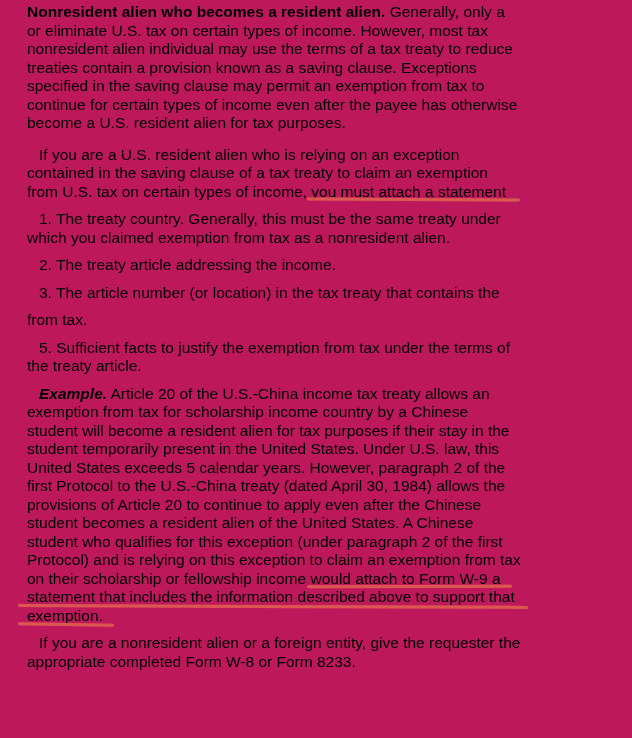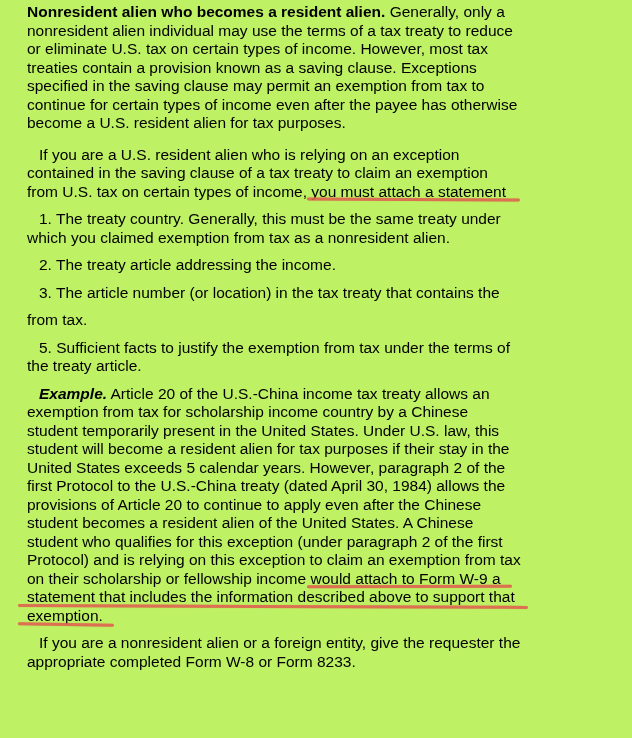--- a/index.html
+++ b/index.html
@@ -5,21 +5,21 @@
   html,body{margin:0;padding:0;background:#ffffff;}
   body{width:632px;height:738px;overflow:hidden;}
   .page{
     box-sizing:border-box;
     width:632px;height:738px;
     padding:3px 4px 0 27px;
     font-family:"Liberation Sans", sans-serif;
     font-size:15.5px;
     line-height:18.5px;
     color:#000000;
-    background:#bef264;
+    background:#be185d;
   }
   .blk{margin:0;}
   .blk + .blk{margin-top:9px;}
   .blk.gap-lg{margin-top:13px;}
   .ln{display:block;white-space:pre;}
   .ln.ind{padding-left:12px;}
   b{font-weight:bold;}
   .bi{font-weight:bold;font-style:italic;}
   
   .u{position:relative;text-align:right;}
@@ -39,22 +39,22 @@
   .u4::after{left:-9px;right:-13px;bottom:-2.5px;transform:rotate(.2deg);}
   .u5::after{left:-9px;right:-11px;bottom:-2.5px;transform:rotate(1deg);}
 </style>
 </head>
 <body>
 
 <div class="page">
 
   <p class="blk">
     <span class="ln"><b>Nonresident alien who becomes a resident alien.</b><span> Generally, only a</span></span>
+    <span class="ln">or eliminate U.S. tax on certain types of income. However, most tax</span>
     <span class="ln">nonresident alien individual may use the terms of a tax treaty to reduce</span>
-    <span class="ln">or eliminate U.S. tax on certain types of income. However, most tax</span>
     <span class="ln">treaties contain a provision known as a saving clause. Exceptions</span>
     <span class="ln">specified in the saving clause may permit an exemption from tax to</span>
     <span class="ln">continue for certain types of income even after the payee has otherwise</span>
     <span class="ln">become a U.S. resident alien for tax purposes.</span>
   </p>
 
   <p class="blk gap-lg">
     <span class="ln ind">If you are a U.S. resident alien who is relying on an exception</span>
     <span class="ln">contained in the saving clause of a tax treaty to claim an exemption</span>
     <span class="ln"><span>from U.S. tax on certain types of income,</span><span class="u u1"> you must attach a statement</span></span>
@@ -78,22 +78,22 @@
   </p>
 
   <p class="blk">
     <span class="ln ind">5. Sufficient facts to justify the exemption from tax under the terms of</span>
     <span class="ln">the treaty article.</span>
   </p>
 
   <p class="blk">
     <span class="ln ind"><span class="bi">Example.</span><span> Article 20 of the U.S.-China income tax treaty allows an</span></span>
     <span class="ln">exemption from tax for scholarship income country by a Chinese</span>
+    <span class="ln">student will become a resident alien for tax purposes if their stay in the</span>
     <span class="ln">student temporarily present in the United States. Under U.S. law, this</span>
-    <span class="ln">student will become a resident alien for tax purposes if their stay in the</span>
     <span class="ln">United States exceeds 5 calendar years. However, paragraph 2 of the</span>
     <span class="ln">first Protocol to the U.S.-China treaty (dated April 30, 1984) allows the</span>
     <span class="ln">provisions of Article 20 to continue to apply even after the Chinese</span>
     <span class="ln">student becomes a resident alien of the United States. A Chinese</span>
     <span class="ln">student who qualifies for this exception (under paragraph 2 of the first</span>
     <span class="ln">Protocol) and is relying on this exception to claim an exemption from tax</span>
     <span class="ln"><span>on their scholarship or fellowship income </span><span class="u u3">would attach to Form W-9 a</span></span>
     <span class="ln"><span class="u u4">statement that includes the information described above to support that</span></span>
     <span class="ln"><span class="u u5">exemption.</span></span>
   </p>

